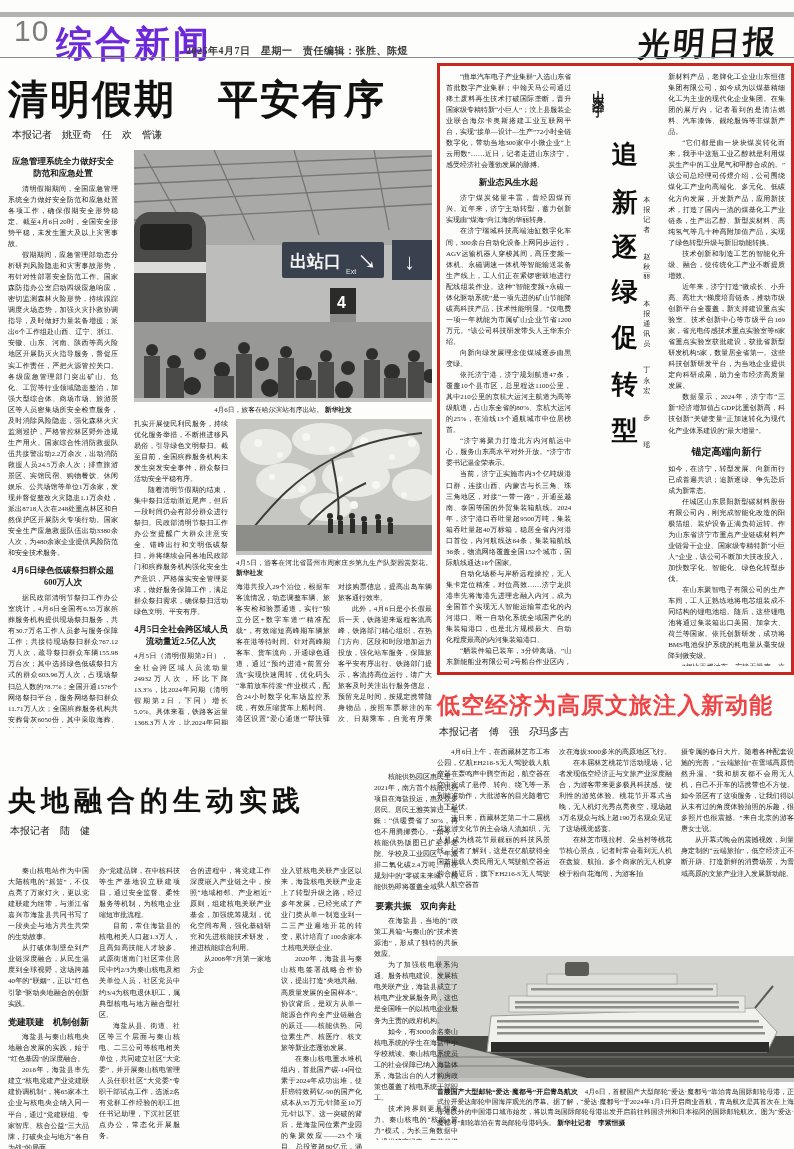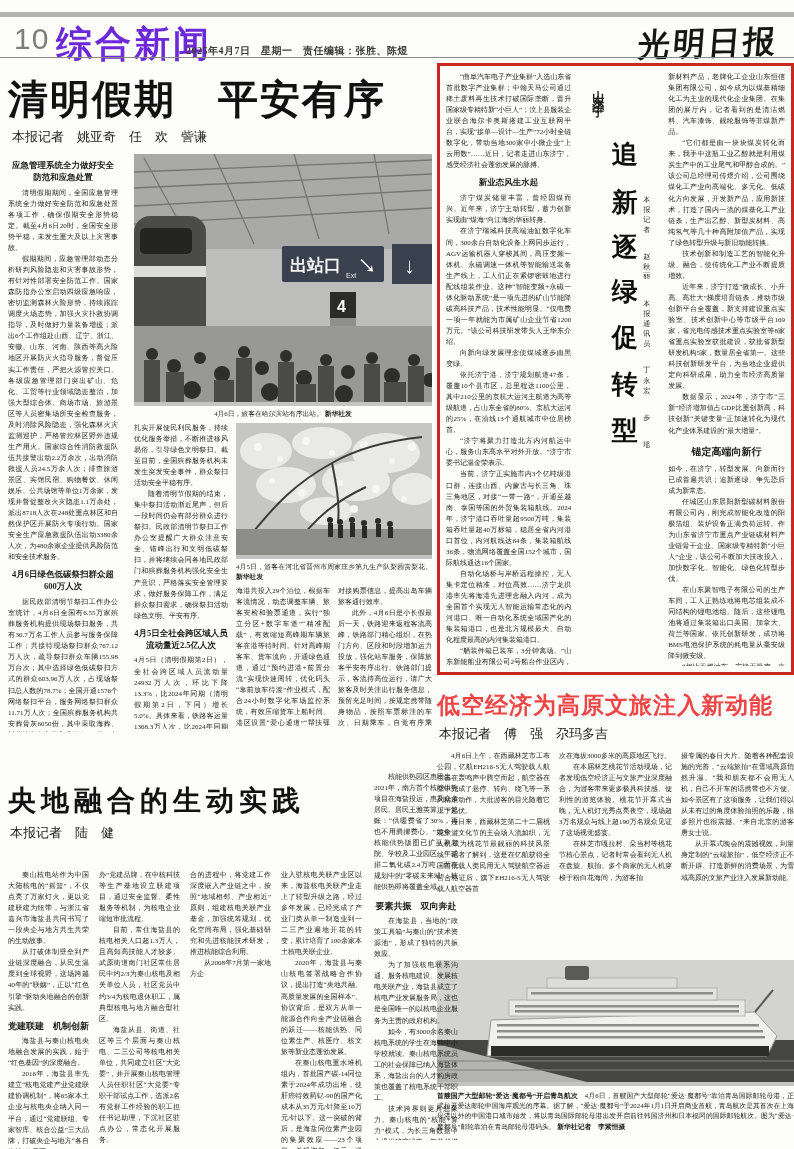--- a/index.html
+++ b/index.html
@@ -1,32 +1,32 @@
 <!DOCTYPE html>
 <html lang="zh"><head>
 <meta charset="utf-8">
 <style>
   html,body{margin:0;padding:0;background:#ffffff;}
   #page{position:relative;width:794px;height:1149px;background:#fdfdfc;overflow:hidden;
         font-family:"Liberation Serif",serif;color:#1c1c1c;}
   
   .topbar{position:absolute;left:0;top:12px;width:794px;height:5px;background:#b3b3b1;}
-  .pagenum{position:absolute;left:14px;top:22px;font-family:"Liberation Sans",sans-serif;
+  .pagenum{position:absolute;left:14px;top:14px;font-family:"Liberation Sans",sans-serif;
            font-size:30px;color:#7d7d7b;letter-spacing:1px;}
   .section{position:absolute;left:56px;top:20px;font-size:36px;font-weight:900;color:#6d28d9;letter-spacing:3px;}
   .dateline{position:absolute;left:173px;top:44px;font-size:10px;font-weight:bold;color:#3a3a38;letter-spacing:.5px;padding-left:13px;}
   .masthead{position:absolute;right:16px;top:22px;font-size:32px;font-weight:900;color:#161614;
             letter-spacing:3px;transform:skewX(-6deg) rotate(-1.5deg);}
   .headrule{position:absolute;left:0;top:57px;width:794px;height:1px;background:#8a8a88;}
   
   .bodytext p{margin:0;text-indent:2em;text-align:justify;line-height:1.58;font-size:7px;}
   .cont p:first-child{text-indent:0;}
   .col{overflow:hidden;}
   .subhead{font-weight:bold;font-size:8.5px;text-align:center;margin:6px 0 4px;line-height:1.4;}
-  .byline{font-size:13px;color:#222;}
+  .byline{font-size:10px;color:#222;}
   .caption{font-size:6.8px;line-height:1.45;color:#1f1f1d;}
   .credit{font-weight:bold;}
   
   #article-a{position:absolute;left:8px;top:62px;width:424px;}
   #article-a h1{margin:16px 0 2px;font-size:40px;font-weight:900;letter-spacing:2px;line-height:1.1;color:#111;}
   #article-a .byline{margin:6px 0 8px 4px;}
   .a-row{display:flex;gap:16px;}
   .a-col1{width:116px;height:578px;}
   .a-right{width:298px;}
   .photo-frame{background:#c4c4c2;}

